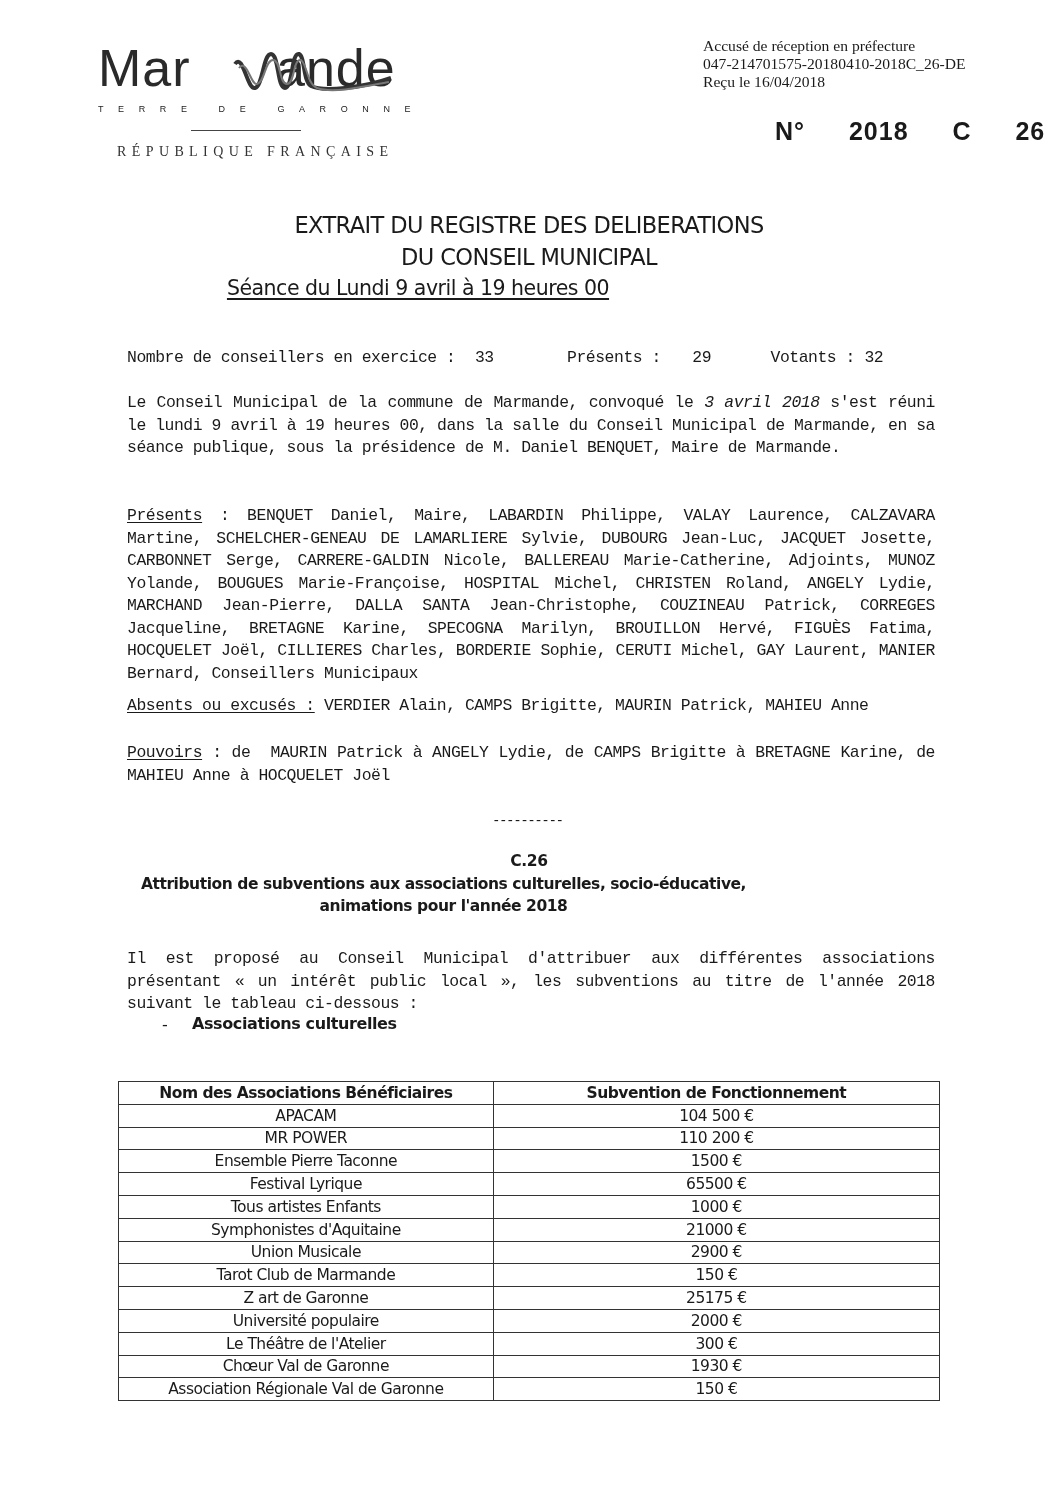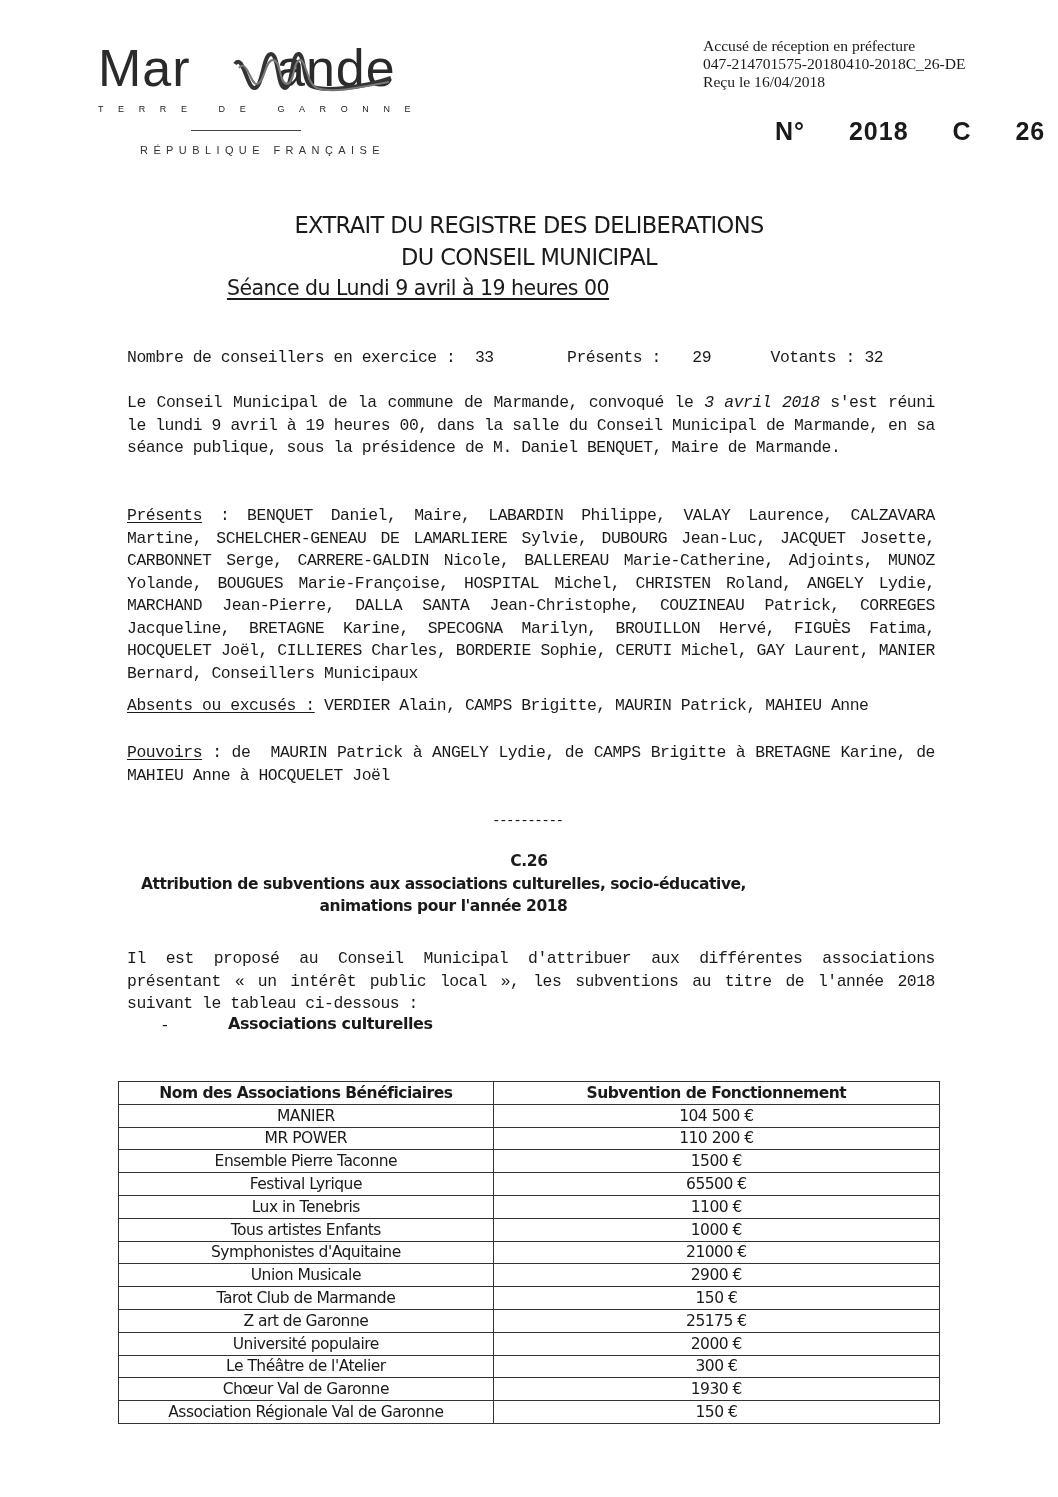--- a/index.html
+++ b/index.html
@@ -5,21 +5,21 @@
     * { margin: 0; padding: 0; box-sizing: border-box; }
     html, body { width: 1058px; height: 1497px; background: #ffffff; overflow: hidden; }
     body { position: relative; font-family: "DejaVu Sans", sans-serif; color: #1a1a1a; }
 
     
     .logo { position: absolute; left: 98px; top: 42px; width: 310px; }
     .logo-word { position: relative; font-family: "Liberation Sans", sans-serif; font-size: 52px; letter-spacing: 1px; color: #2a2a2a; line-height: 1; height: 56px; }
     .logo-word .swirl { position: absolute; left: 135px; top: 0px; width: 160px; height: 60px; }
     .logo-sub { font-family: "Liberation Sans", sans-serif; font-size: 9px; letter-spacing: 14.6px; margin-top: 6px; color: #222; white-space: nowrap; }
     .logo-rule { width: 110px; height: 1px; background: #444; margin: 16px 0 0 93px; }
-    .logo-rep { font-family: Liberation Sans, sans-serif; font-size: 11px; letter-spacing: 5.4px; margin: 13px 0 0 19px; color: #333; white-space: nowrap; text-align: center; }
+    .logo-rep { font-family: Liberation Serif, serif; font-size: 14px; letter-spacing: 5.4px; margin: 13px 0 0 19px; color: #333; white-space: nowrap; }
 
     
     .stamp { position: absolute; left: 703px; top: 37px; font-family: "Liberation Serif", serif; font-size: 15.6px; line-height: 18px; color: #1a1a1a; }
     .deliberation-number { position: absolute; left: 775px; top: 117px; font-family: "Liberation Sans", sans-serif; font-weight: bold; font-size: 25px; letter-spacing: 1px; word-spacing: 14px; color: #1a1a1a; }
 
     
     .title { position: absolute; left: 0; width: 1058px; text-align: center; font-family: "DejaVu Sans", sans-serif; font-size: 22.5px; font-weight: normal; line-height: 30px; letter-spacing: -0.6px; color: #1a1a1a; margin-top: 20px; }
     .title.t1 { top: 190px; }
     .title.t2 { top: 222px; }
     .seance { position: absolute; top: 276px; left: 0; width: 836px; text-align: center; font-size: 20.5px; letter-spacing: -0.5px; }
@@ -41,21 +41,21 @@
     em { font-style: italic; }
 
     .dashes { position: absolute; top: 812px; left: 0; width: 1058px; text-align: center; font-size: 14px; letter-spacing: 2px; }
     .sec-num { position: absolute; top: 852px; left: 0; width: 1058px; text-align: center; font-size: 15.5px; font-weight: bold; letter-spacing: -0.3px; }
     .sec-title { position: absolute; left: 0; width: 887px; text-align: center; font-size: 15.5px; font-weight: bold; line-height: 22px; letter-spacing: -0.45px; }
     .sec-title.s1 { top: 873px; }
     .sec-title.s2 { top: 895px; }
 
     .proposal { top: 948px; }
     .bullet { position: absolute; top: 1015px; left: 162px; font-size: 16px; }
-    .bullet-label { position: absolute; top: 1014px; left: 192px; font-size: 16px; font-weight: bold; letter-spacing: -0.4px; margin-left: 36px; }
+    .bullet-label { position: absolute; top: 1014px; left: 192px; font-size: 16px; font-weight: bold; letter-spacing: -0.4px; }
 
     
     table.subv { position: absolute; left: 118px; top: 1081px; width: 822px; border-collapse: collapse; }
     table.subv th, table.subv td { border: 1px solid #333; height: 22.8px; padding: 0; text-align: center; font-size: 15.5px; letter-spacing: -0.5px; line-height: 20px; }
     table.subv th { font-weight: bold; }
     table.subv .col1 { width: 377px; }
     table.subv .col2 { width: 449px; }
   </style>
 </head>
 <body>
@@ -115,38 +115,34 @@
 
 <table class="subv">
   <thead>
     <tr>
       <th class="col1">Nom des Associations Bénéficiaires</th>
       <th class="col2">Subvention de Fonctionnement</th>
     </tr>
   </thead>
   <tbody id="table-body">
       <tr>
-        <td class="col1">MANIER</td>
+        <td class="col1">APACAM</td>
         <td class="col2">104 500 €</td>
       </tr>
       <tr>
         <td class="col1">MR POWER</td>
         <td class="col2">110 200 €</td>
       </tr>
       <tr>
         <td class="col1">Ensemble Pierre Taconne</td>
         <td class="col2">1500 €</td>
       </tr>
       <tr>
         <td class="col1">Festival Lyrique</td>
         <td class="col2">65500 €</td>
-      </tr>
-      <tr>
-        <td class="col1">Lux in Tenebris</td>
-        <td class="col2">1100 €</td>
       </tr>
       <tr>
         <td class="col1">Tous artistes Enfants</td>
         <td class="col2">1000 €</td>
       </tr>
       <tr>
         <td class="col1">Symphonistes d'Aquitaine</td>
         <td class="col2">21000 €</td>
       </tr>
       <tr>

